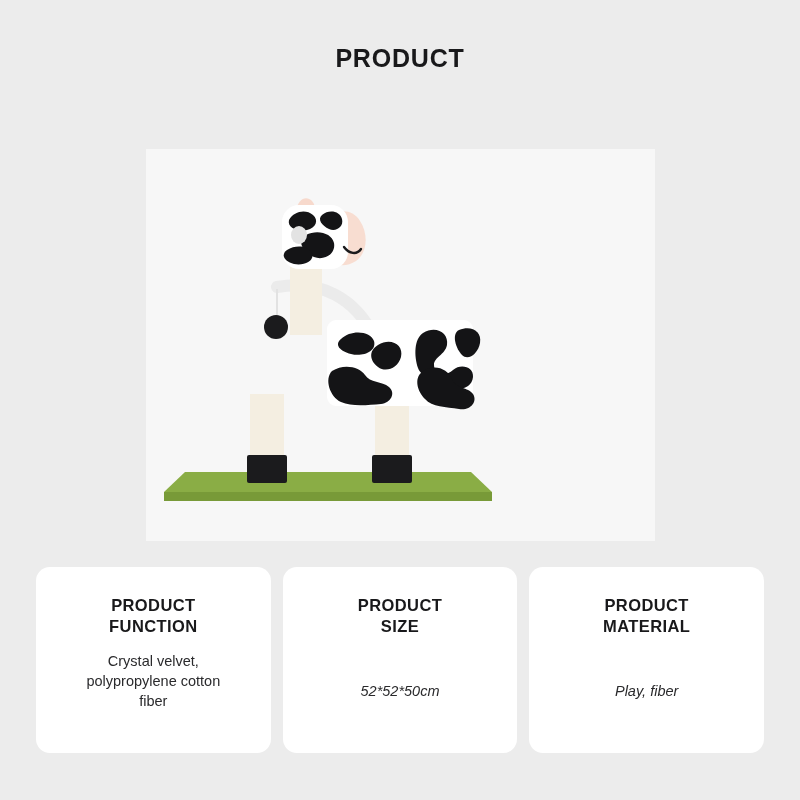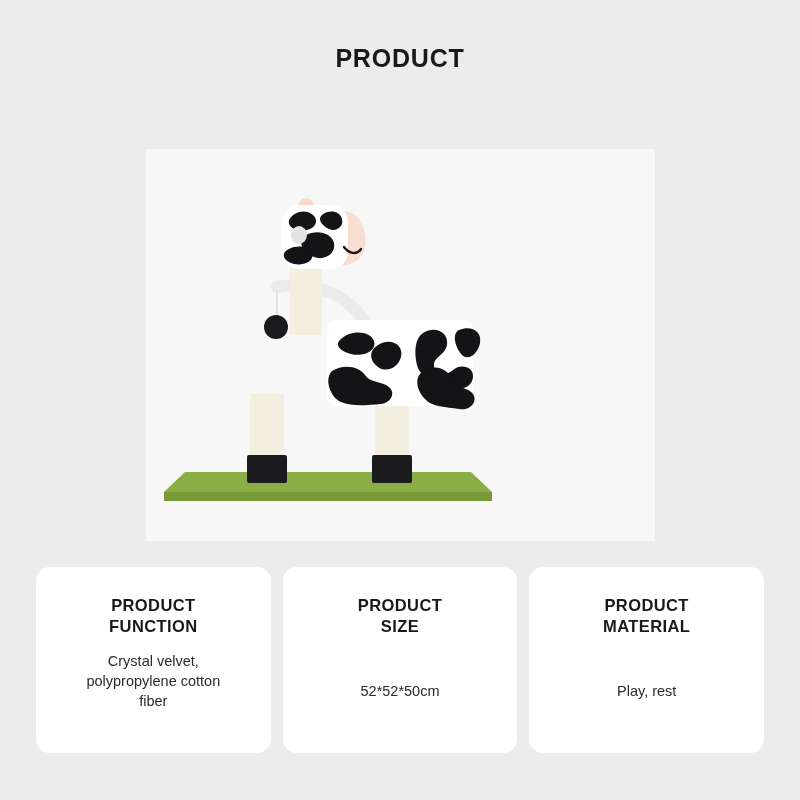--- a/index.html
+++ b/index.html
@@ -85,20 +85,21 @@
     line-height: 20px;
     text-align: center;
     font-weight: normal;
   }
   .card-value .line {
     display: block;
   }
   .card-2 .card-value,
   .card-3 .card-value {
     margin-top: 44px;
+    font-style: italic;
   }
 </style>
 </head>
 <body>
 
 <div class="page-title">
   <span class="line">PRODUCT</span>
 </div>
 
 <div class="image-panel">
@@ -176,17 +177,17 @@
       <span class="line">52*52*50cm</span>
     </div>
   </div>
 
   <div class="info-card card-3">
     <div class="card-title">
       <span class="line">PRODUCT</span>
       <span class="line">MATERIAL</span>
     </div>
     <div class="card-value">
-      <span class="line">Play, rest</span>
+      <span class="line">Play, fiber</span>
     </div>
   </div>
 
 </div>
 
 </body></html>

